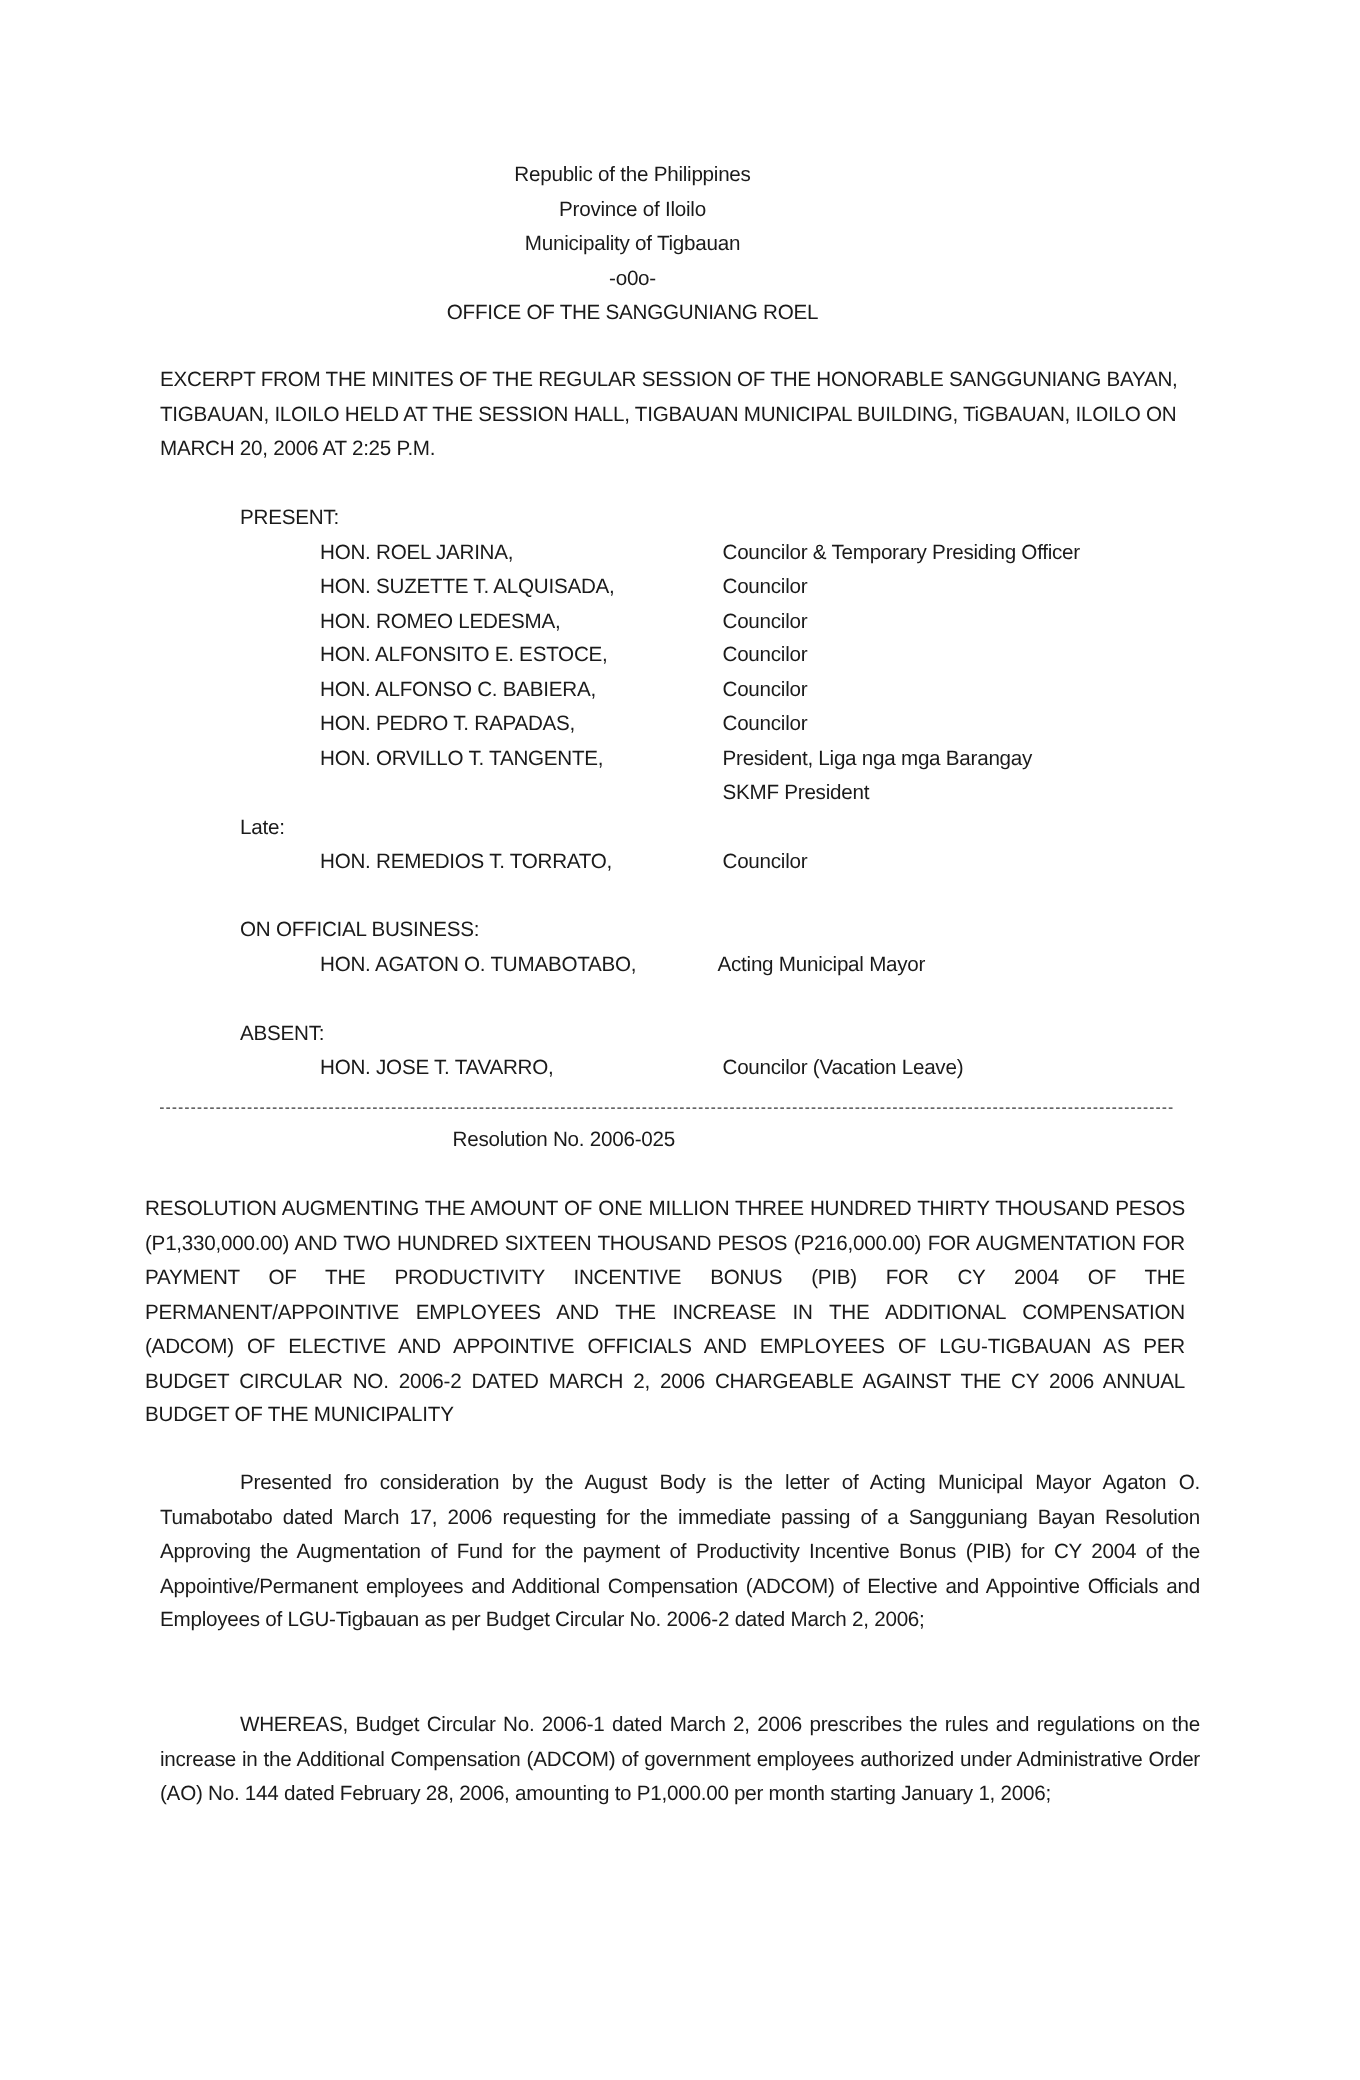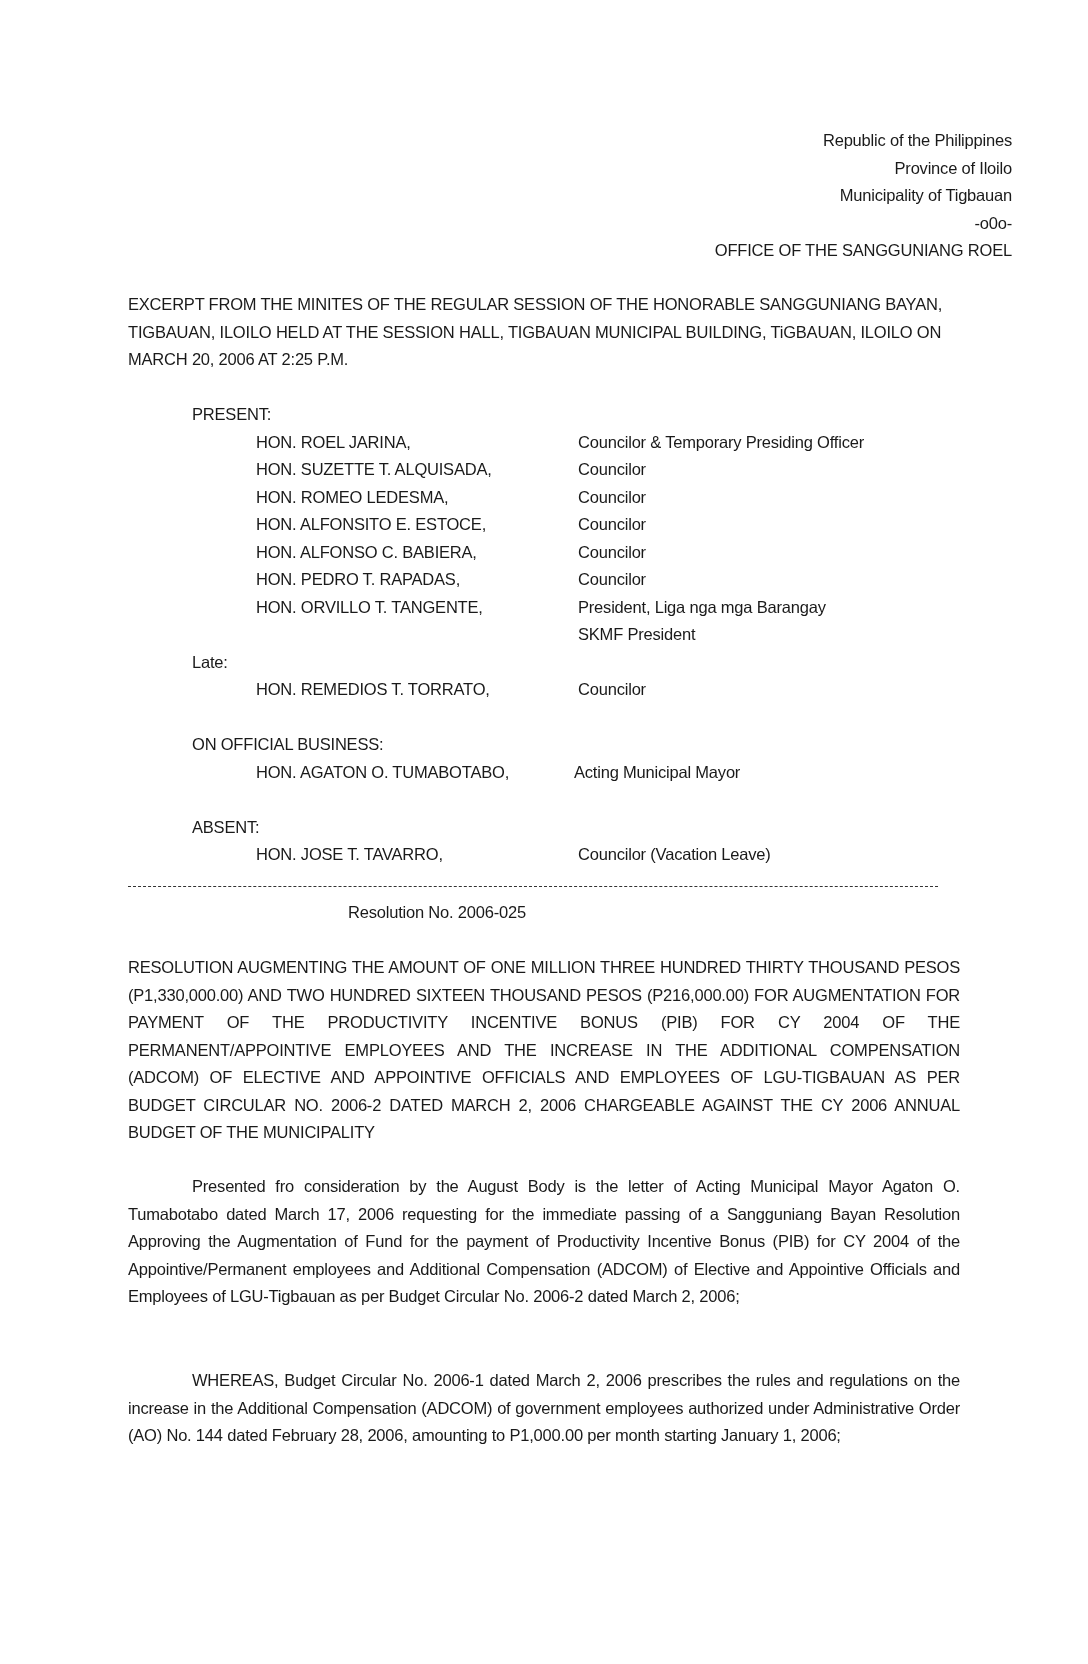--- a/index.html
+++ b/index.html
@@ -2,35 +2,35 @@
 <html><head>
 <meta charset="utf-8">
 <style>
   html, body { margin: 0; padding: 0; background: #ffffff; }
   body {
     width: 1088px; height: 1664px; position: relative; overflow: hidden;
     font-family: "Liberation Sans", sans-serif; color: #1a1a1a;
   }
   .page { position: absolute; left: 0; top: 0; width: 1088px; height: 1664px; }
   .txt { font-size: 16.5px; line-height: 27.5px; letter-spacing: -0.2px; }
-  .header { position: absolute; left: 0; width: 1012px; top: 127px; text-align: right; }
+  .header { position: absolute; left: 0; width: 1012px; top: 127px; text-align: center; }
   .header div { height: 27.5px; }
   .excerpt { position: absolute; left: 128px; width: 835px; top: 291px; }
   .attend { position: absolute; left: 192px; top: 401px; width: 780px; }
   .row { height: 27.5px; position: relative; white-space: nowrap; }
   .row .name { position: absolute; left: 64px; }
   .row .role { position: absolute; left: 386px; }
   .row .role.shift { left: 382px; }
   .gap { height: 27.5px; }
   .divider {
     position: absolute; left: 128px; width: 810px; top: 886px; height: 0;
     border-top: 1.5px dashed #333; 
   }
-  .resno { position: absolute; left: 0; width: 874px; top: 899px; text-align: center; }
-  .title { position: absolute; left: 128px; width: 832px; top: 954px; text-align: justify; }
+  .resno { position: absolute; left: 0; width: 874px; top: 899px; text-align: center; padding-left: 14px; }
+  .title { position: absolute; left: 116px; width: 832px; top: 954px; text-align: justify; }
   .para { position: absolute; left: 128px; width: 832px; text-align: justify; }
   .para .indent { display: inline-block; width: 64px; }
   .p1 { top: 1173px; }
   .p2 { top: 1367px; }
 </style>
 </head>
 <body>
 
 <div class="page">
 

